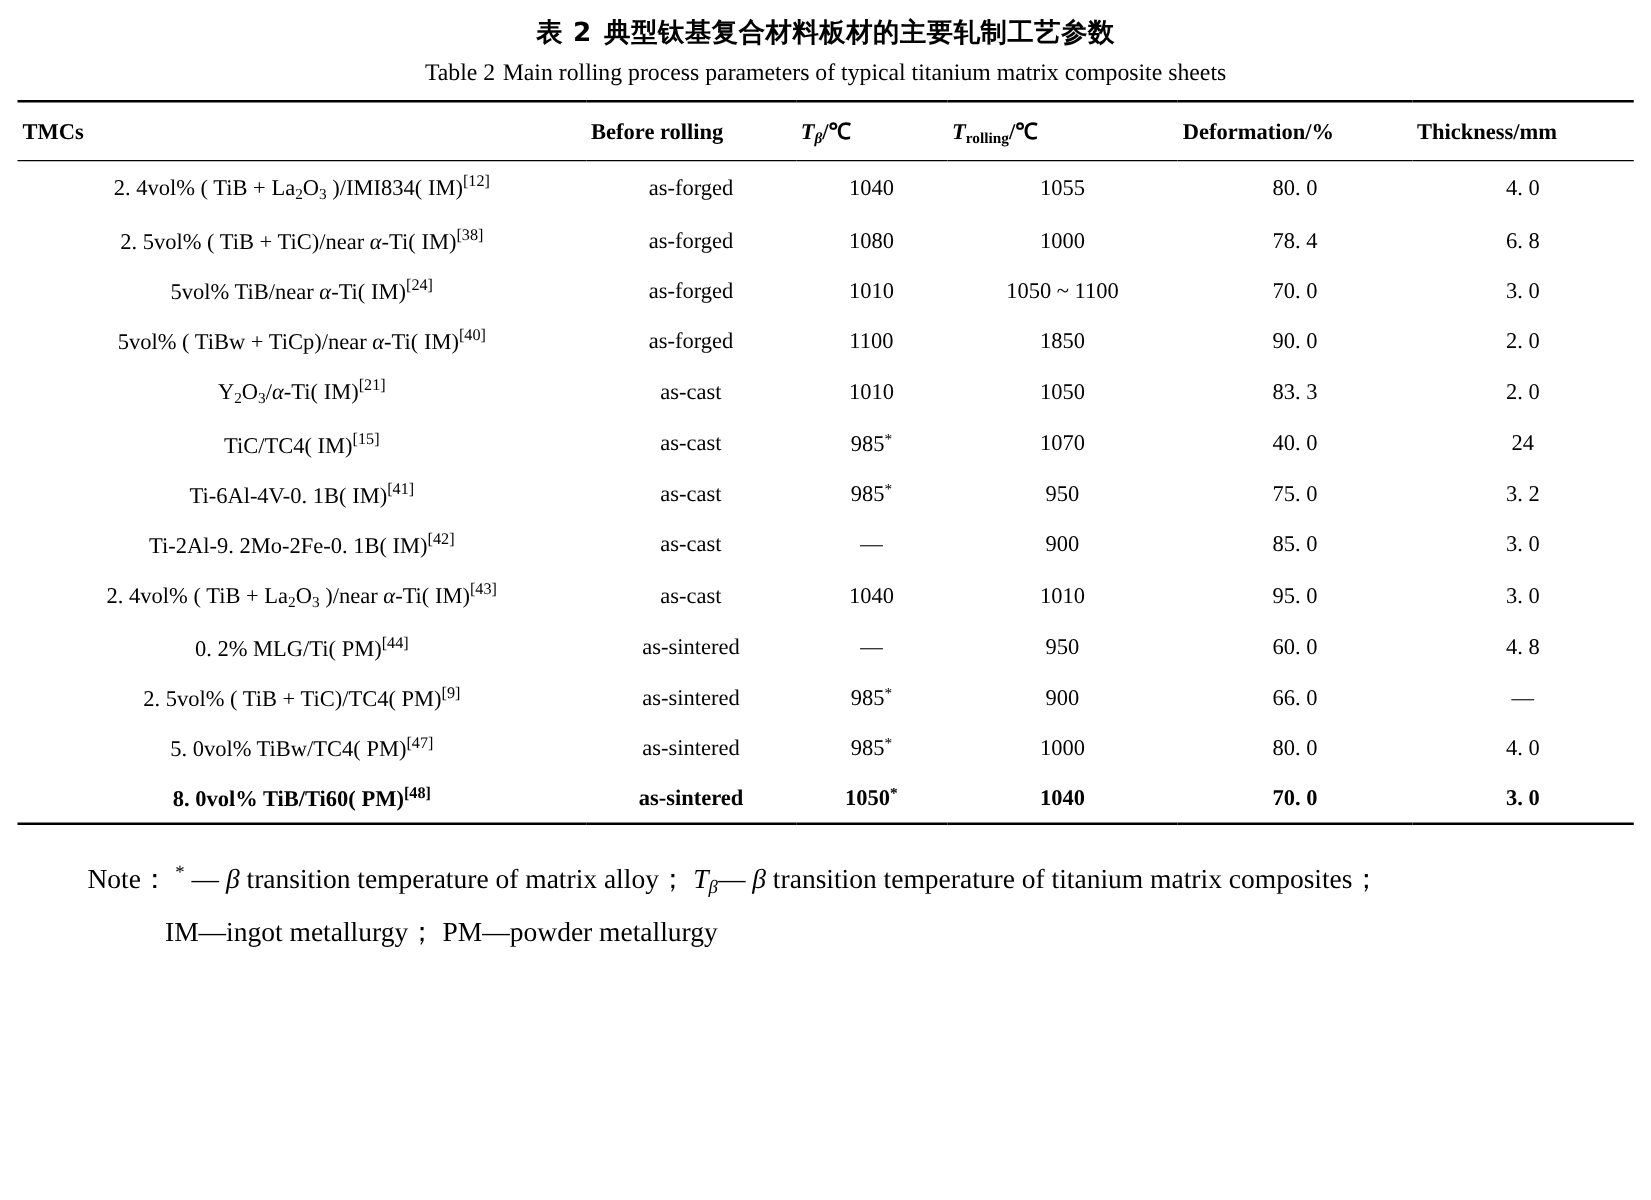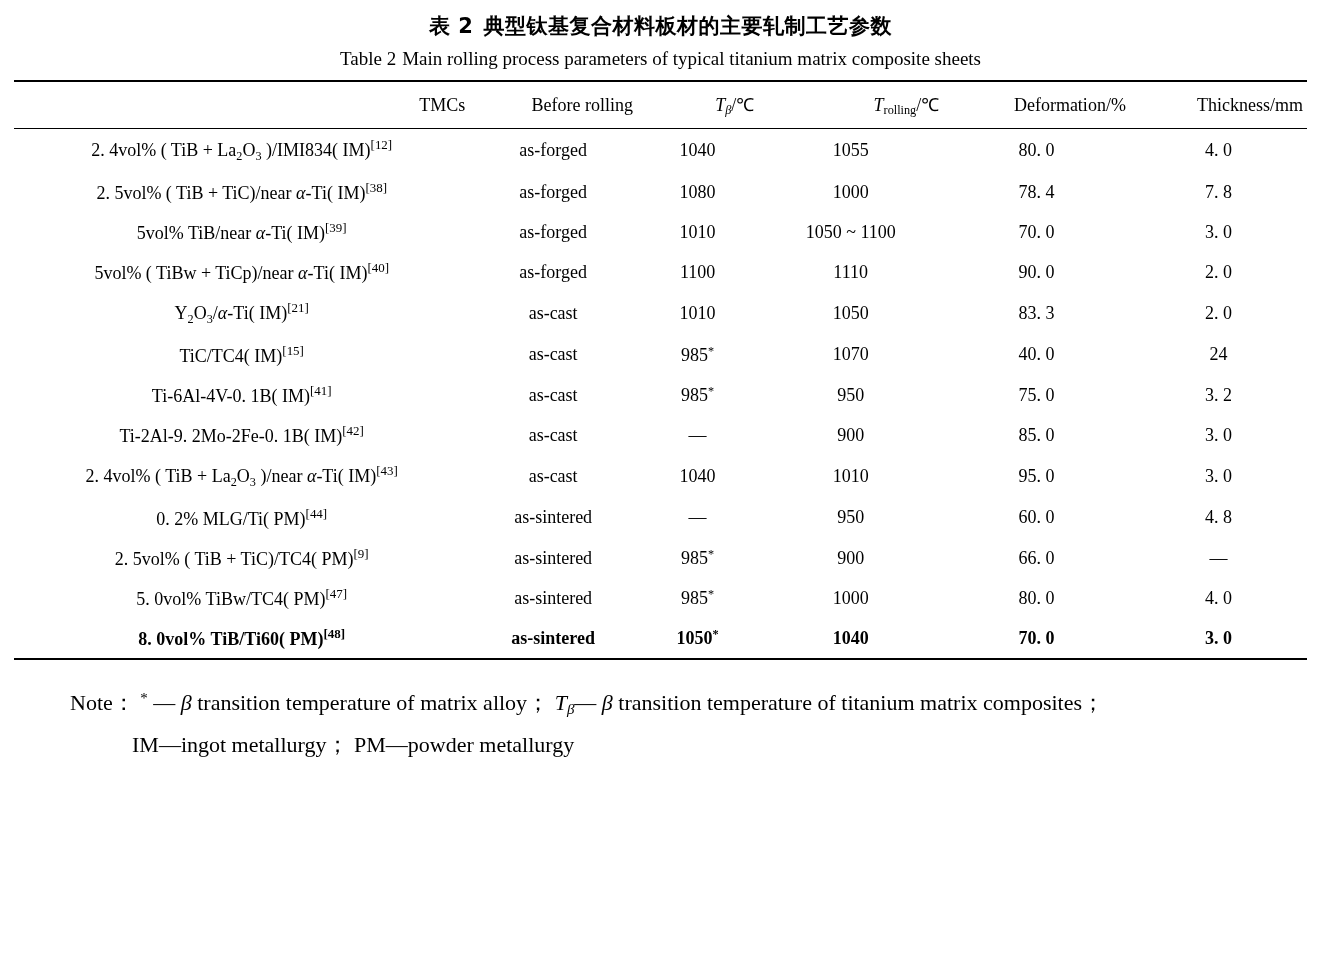--- a/index.html
+++ b/index.html
@@ -35,23 +35,23 @@
     margin: 8px 0 10px 0;
   }
   .title-en .lbl { margin-right: 6px; text-align: right; }
   table.tbl {
     width: 1293px;
     border-collapse: collapse;
     margin: 0 auto;
     font-size: 18px;
   }
   table.tbl thead th {
-    font-weight: normal;
+    font-weight: bold;
     padding: 10px 4px 10px 4px;
-    text-align: right;
+    text-align: left;
     white-space: nowrap;
   }
   .rule-top { border-top: 2.2px solid #000; }
   .rule-mid { border-bottom: 1.1px solid #000; }
   .rule-bot { border-bottom: 2.2px solid #000; font-weight: bold; }
   table.tbl tbody td {
     padding: 8px 4px;
     text-align: center;
     white-space: nowrap;
     font-size: 18px;
@@ -106,35 +106,35 @@
           <td class="c-tr">1055</td>
           <td class="c-def">80. 0</td>
           <td class="c-th">4. 0</td>
         </tr>
         <tr>
           <td class="c-name">2. 5vol% ( TiB + TiC)/near <span class="ital">α</span>-Ti( IM)<span class="ref">[38]</span></td>
           <td class="c-before">as-forged</td>
           <td class="c-tb">1080</td>
           <td class="c-tr">1000</td>
           <td class="c-def">78. 4</td>
-          <td class="c-th">7. 8</td>
-        </tr>
-        <tr>
-          <td class="c-name">5vol% TiB/near <span class="ital">α</span>-Ti( IM)<span class="ref">[39]</span></td>
+          <td class="c-th">6. 8</td>
+        </tr>
+        <tr>
+          <td class="c-name">5vol% TiB/near <span class="ital">α</span>-Ti( IM)<span class="ref">[24]</span></td>
           <td class="c-before">as-forged</td>
           <td class="c-tb">1010</td>
           <td class="c-tr">1050 ~ 1100</td>
           <td class="c-def">70. 0</td>
           <td class="c-th">3. 0</td>
         </tr>
         <tr>
           <td class="c-name">5vol% ( TiBw + TiCp)/near <span class="ital">α</span>-Ti( IM)<span class="ref">[40]</span></td>
           <td class="c-before">as-forged</td>
           <td class="c-tb">1100</td>
-          <td class="c-tr">1110</td>
+          <td class="c-tr">1850</td>
           <td class="c-def">90. 0</td>
           <td class="c-th">2. 0</td>
         </tr>
         <tr>
           <td class="c-name">Y<sub>2</sub>O<sub>3</sub>/<span class="ital">α</span>-Ti( IM)<span class="ref">[21]</span></td>
           <td class="c-before">as-cast</td>
           <td class="c-tb">1010</td>
           <td class="c-tr">1050</td>
           <td class="c-def">83. 3</td>
           <td class="c-th">2. 0</td>

